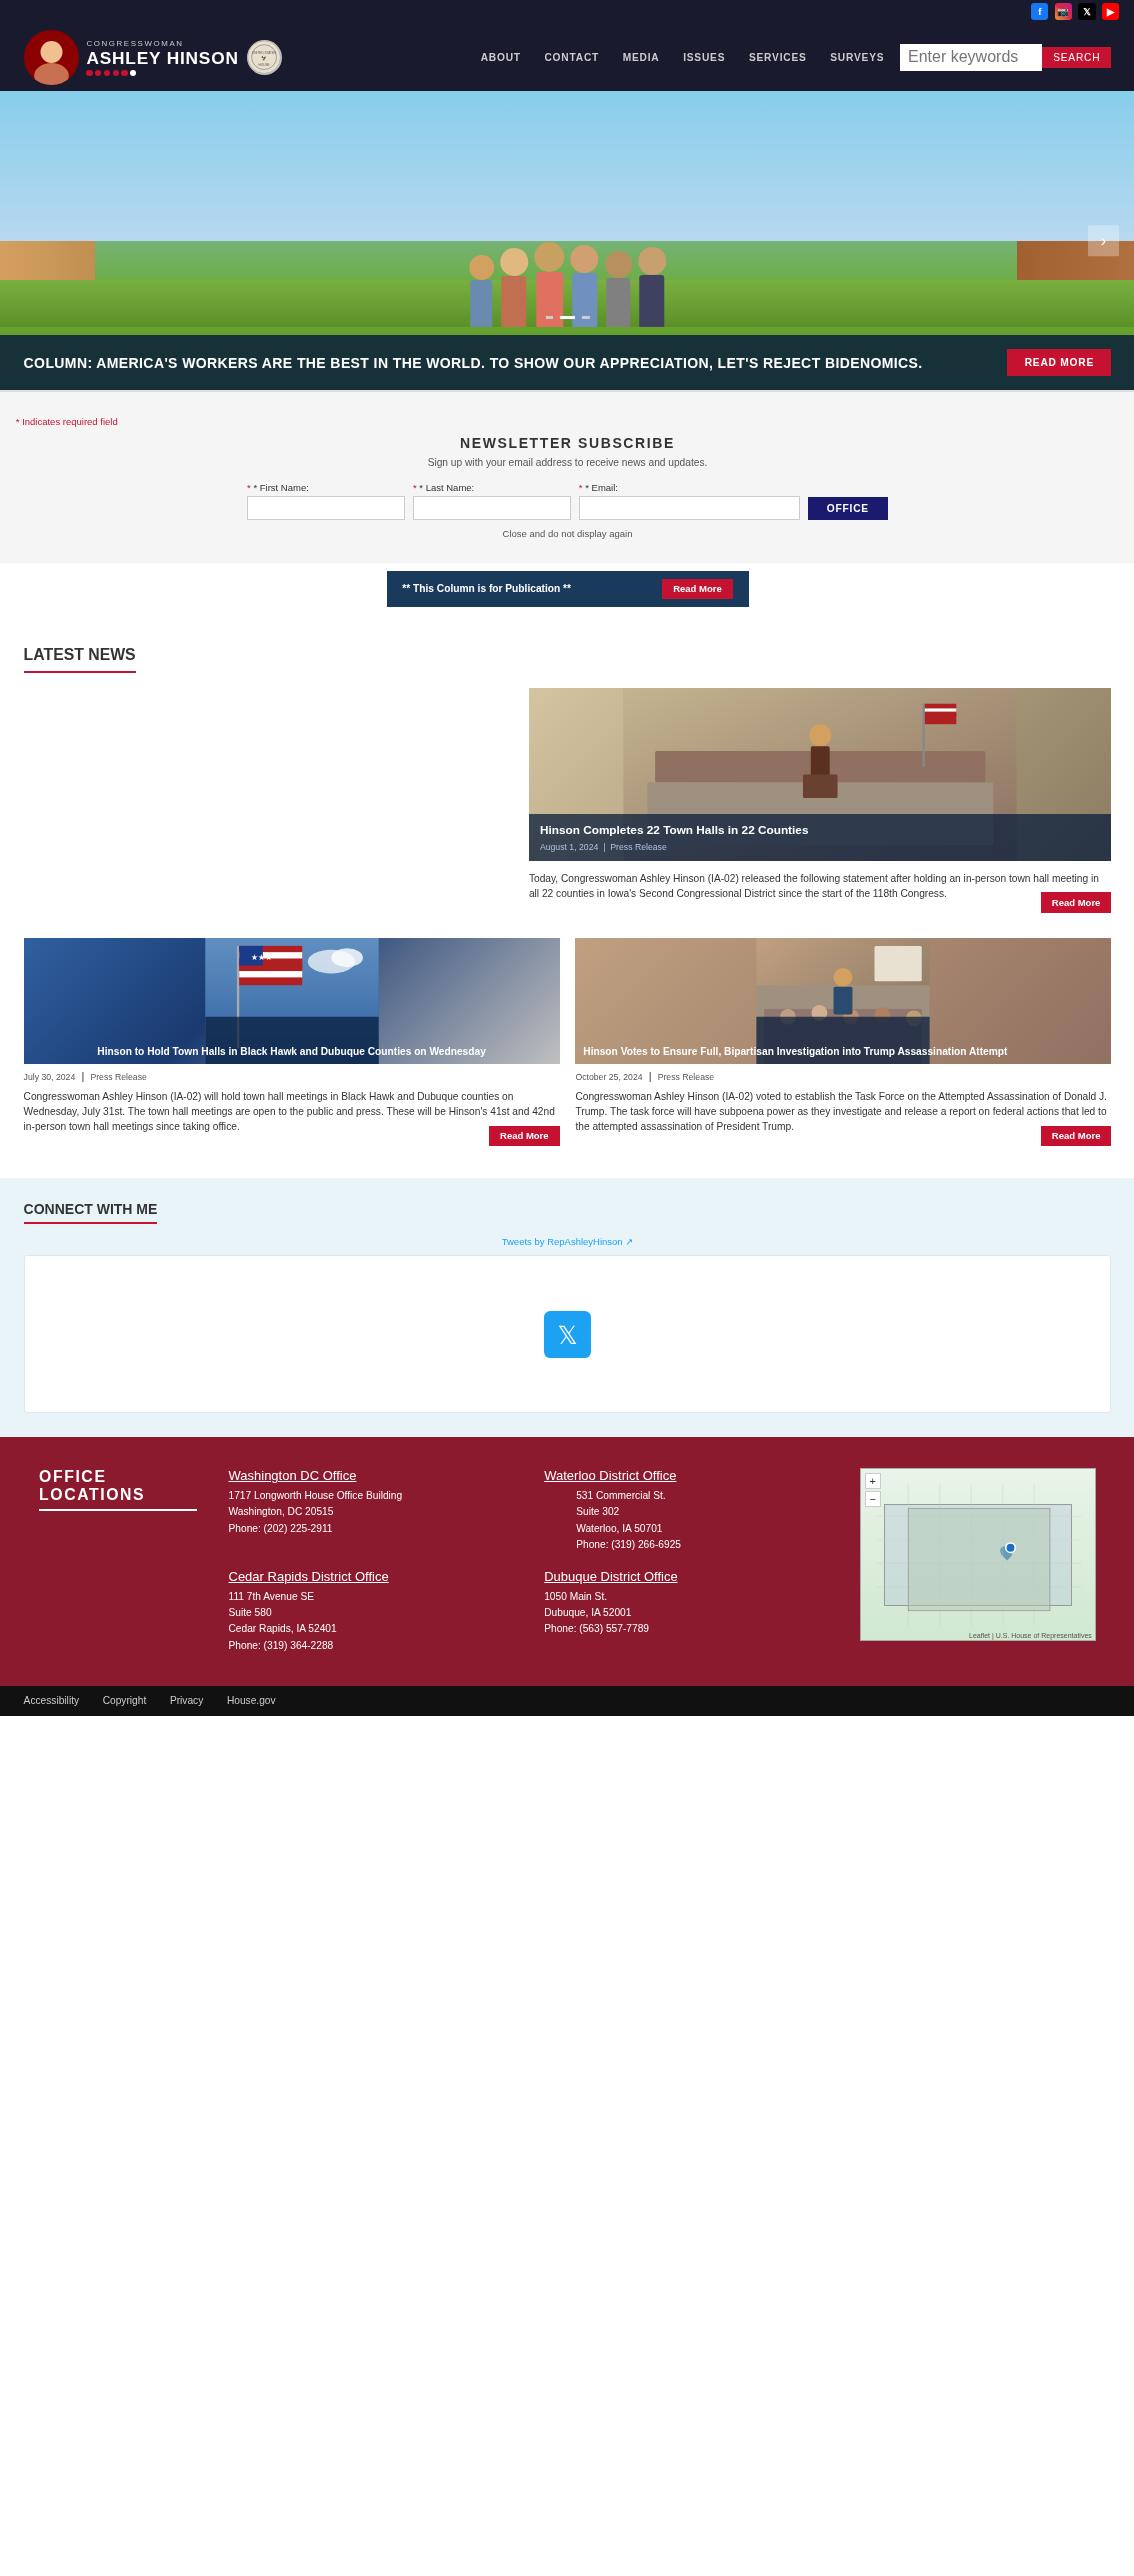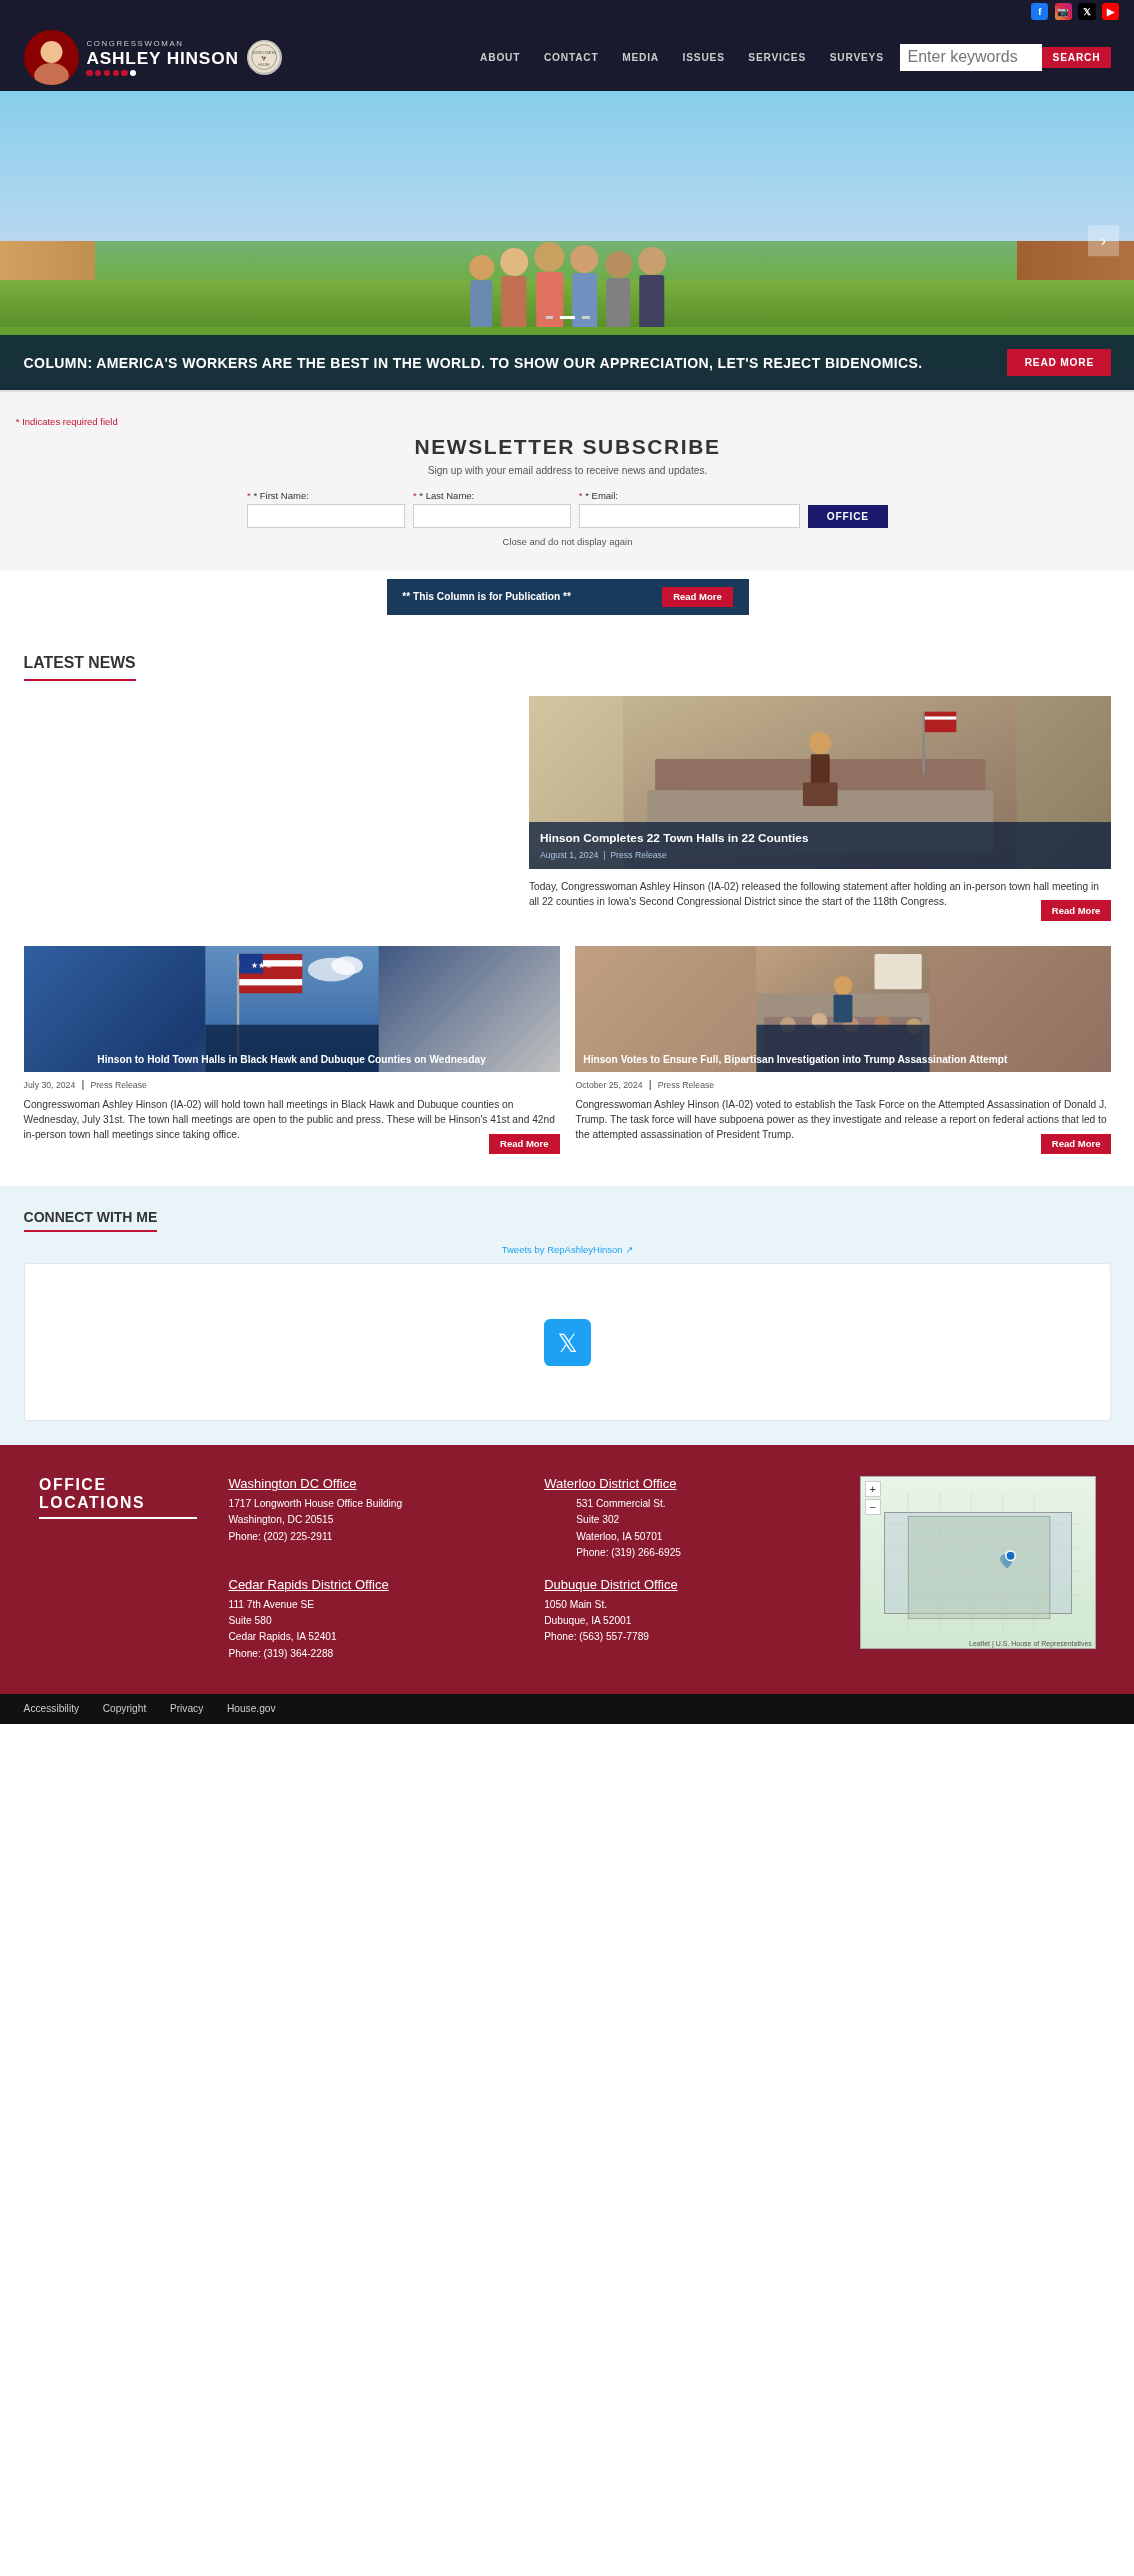--- a/index.html
+++ b/index.html
@@ -57,21 +57,21 @@
     }
     .search-bar {
       display: flex; align-items: center;
     }
     .search-input {
       padding: 4.7px 7.9px; border: none; font-size: 16px;
       width: 142px; background: #fff;
     }
     .search-btn {
       background: #c41230; color: #fff; border: none;
-      padding: 4.7px 11px; font-size: 10.2px; font-weight: bold;
+      padding: 4.7px 11px; font-size: 10.2px; font-weight: normal;
       cursor: pointer; letter-spacing: 0.8px;
     }
 
     
     .hero {
       position: relative; width: 100%; height: 299px;
       background: linear-gradient(to bottom, #87ceeb 0%, #d4e8d0 60%, #5a8a3c 100%);
       overflow: hidden;
     }
     .hero-caption {
@@ -105,21 +105,21 @@
     .newsletter-section {
       background: #f5f5f5;
       padding: 23.6px 15.8px;
       text-align: center;
       border-top: 2.4px solid #ddd;
     }
     .newsletter-required {
       text-align: left; font-size: 9.5px; color: #c41230; margin-bottom: 7.9px;
     }
     .newsletter-title {
-      font-size: 21px; font-weight: bold; letter-spacing: 1.6px;
+      font-size: 14px; font-weight: bold; letter-spacing: 1.6px;
       text-transform: uppercase; margin-bottom: 6.3px;
     }
     .newsletter-subtitle { font-size: 10.2px; color: #555; margin-bottom: 14px; }
     .newsletter-form {
       display: flex; align-items: flex-end; gap: 7.9px; justify-content: center; flex-wrap: wrap;
     }
     .form-field { display: flex; flex-direction: column; align-items: flex-start; }
     .form-field label { font-size: 9.5px; margin-bottom: 3.2px; }
     .form-field label .req { color: #c41230; }
     .form-field input {

